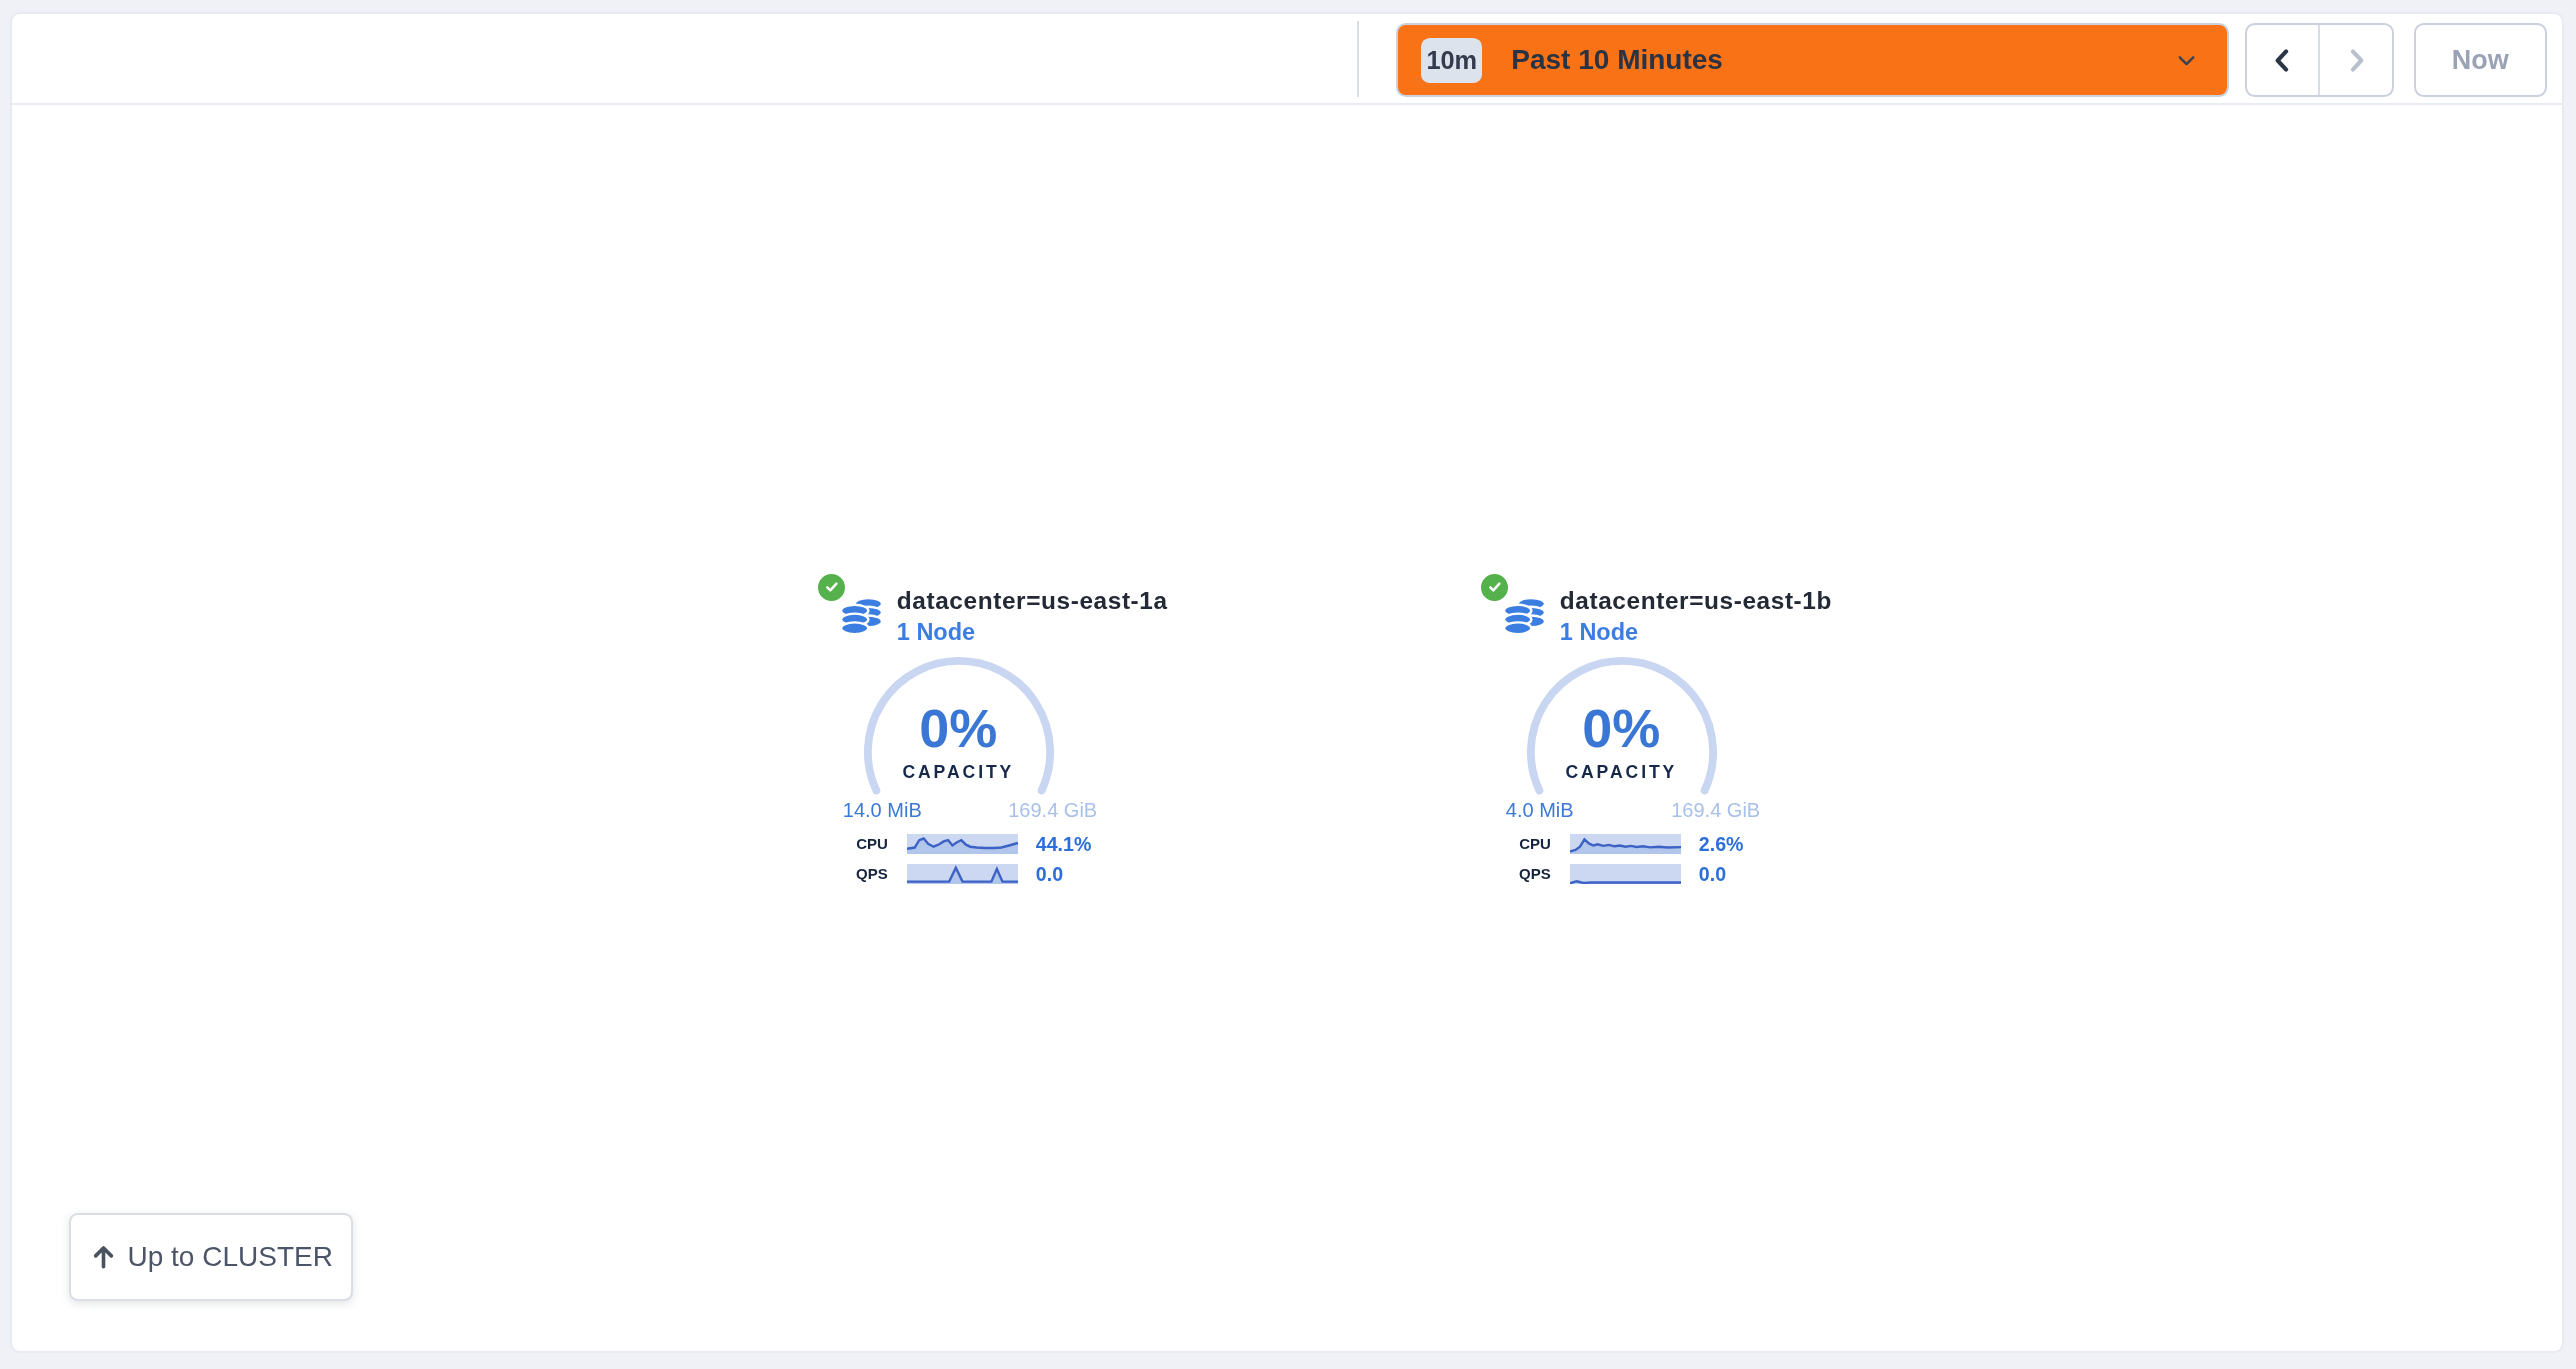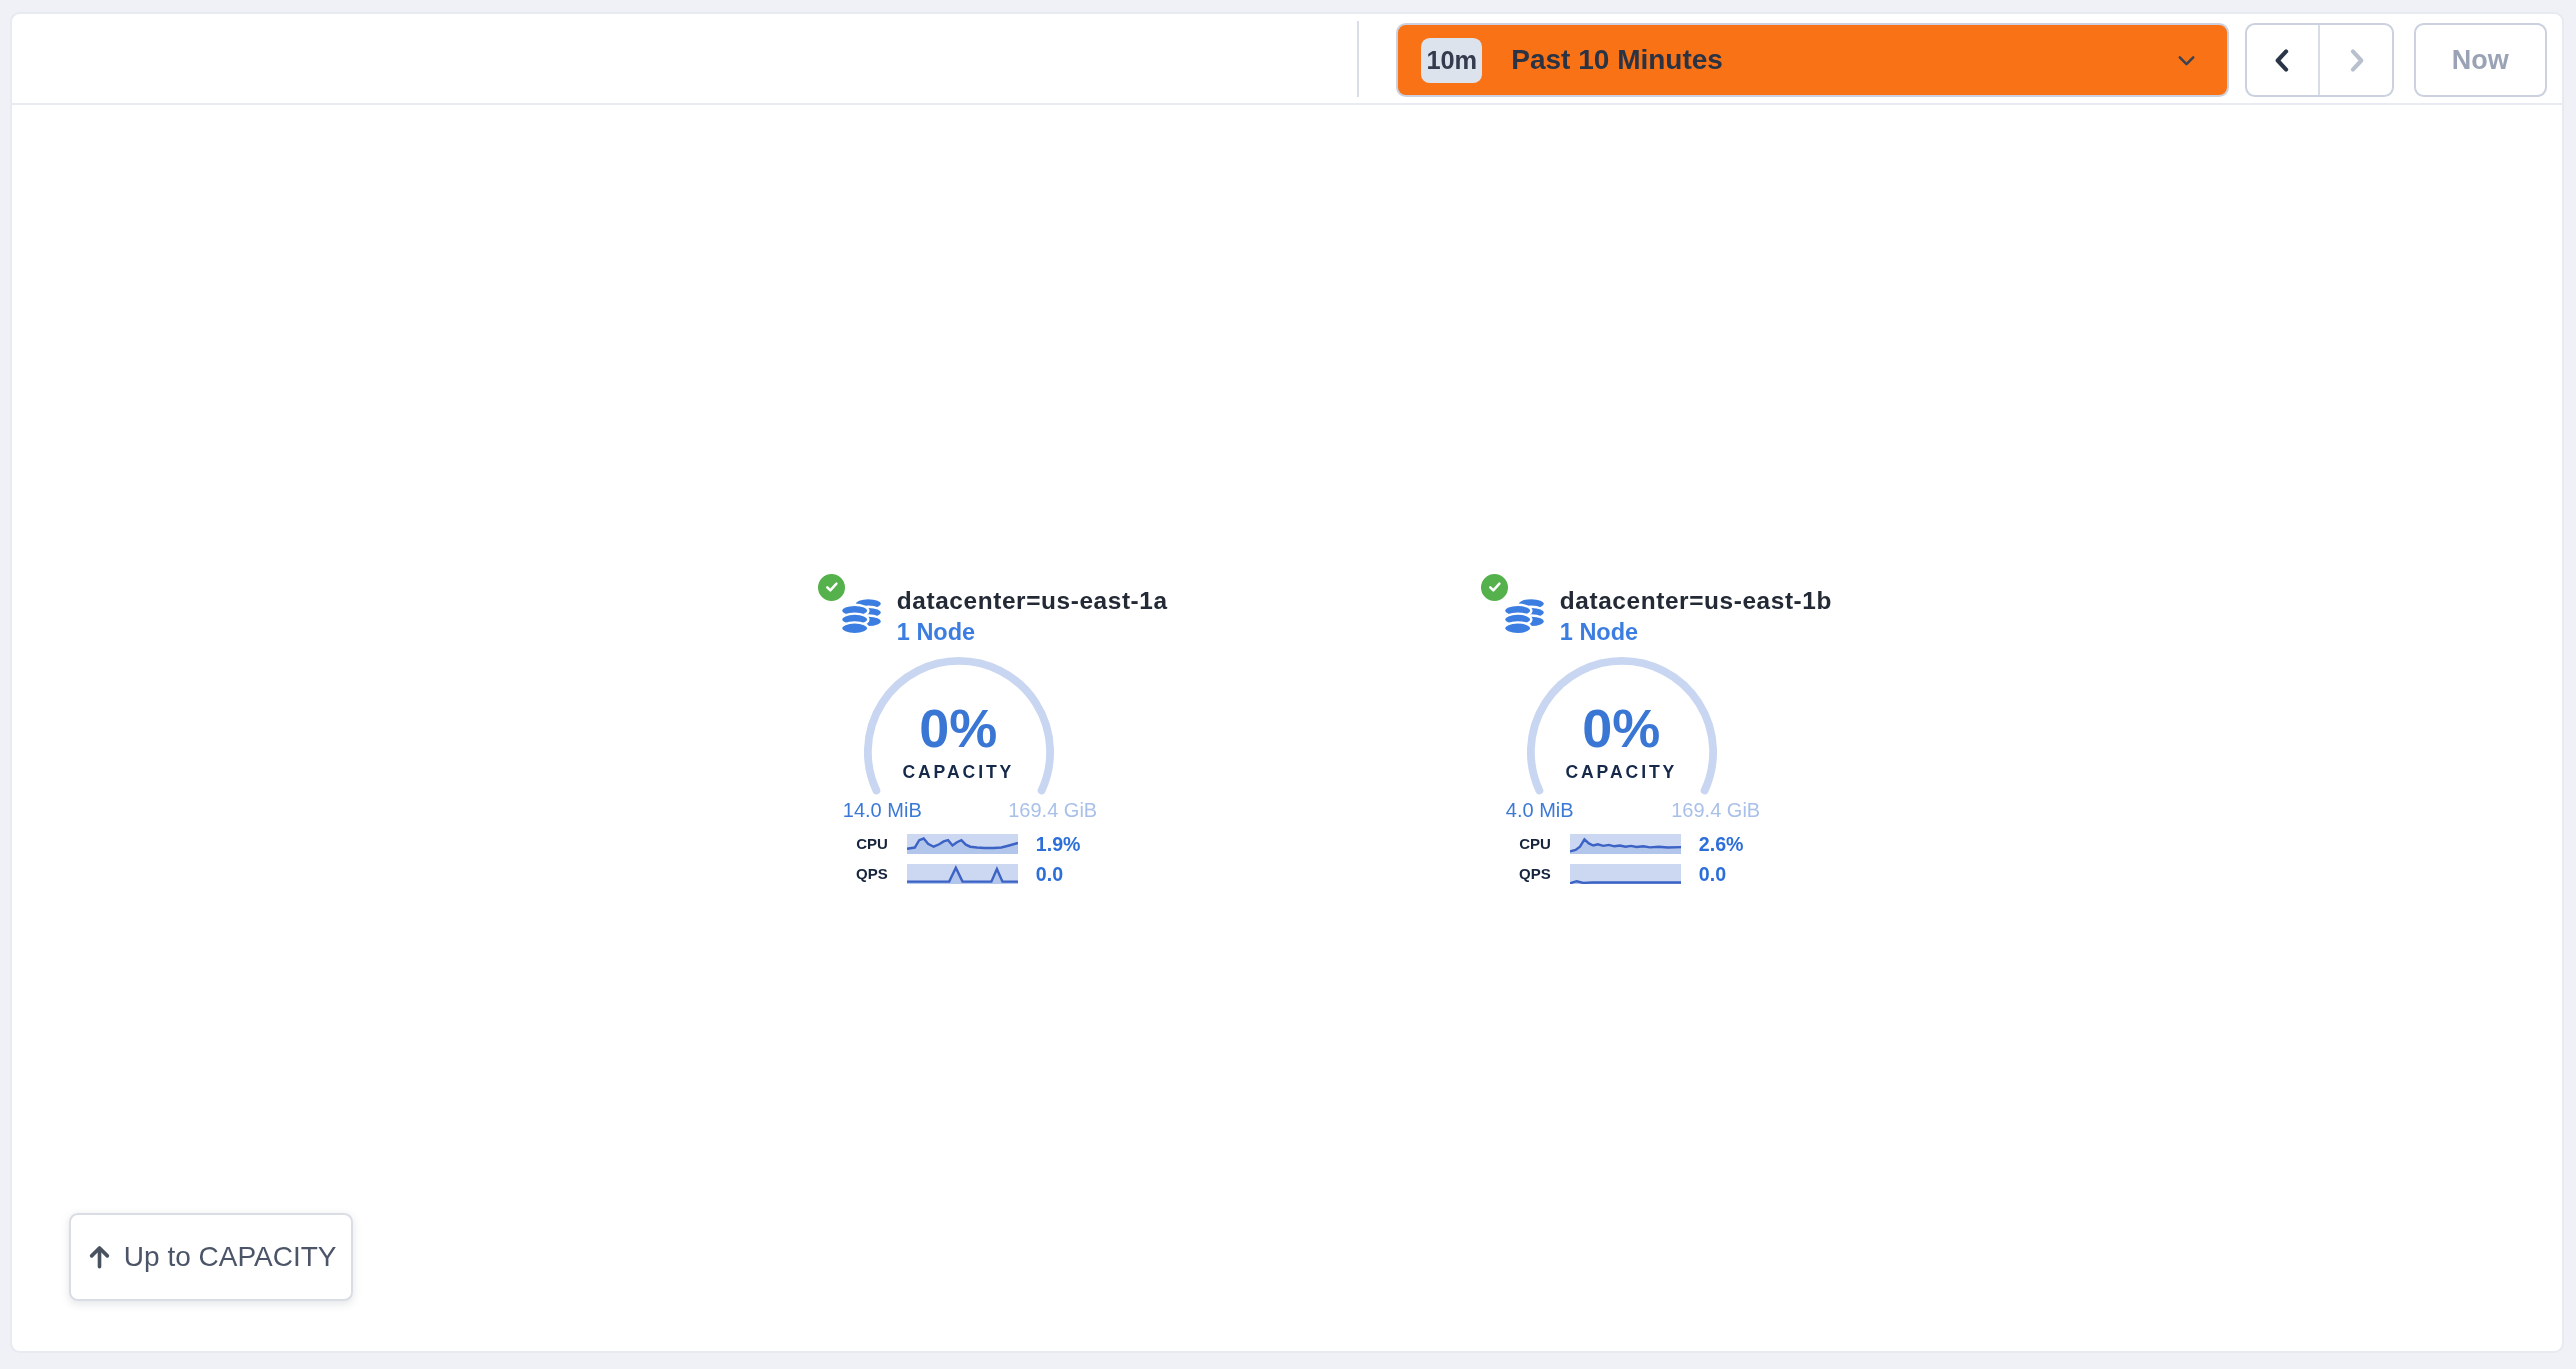--- a/index.html
+++ b/index.html
@@ -155,21 +155,21 @@
         </div>
 
         <div class="metric-row r1">
           <span class="m-label">CPU</span>
           <span class="m-spark">
               <svg viewBox="0 0 100 100" preserveAspectRatio="none">
                 <polygon points="0,72 7,66 11,30 15,22 19,48 24,62 29,50 33,36 37,30 41,56 45,40 49,30 53,52 57,62 63,66 70,68 78,68 85,66 92,56 100,44 100,100 0,100" class="spark-area"></polygon>
                 <polyline points="0,72 7,66 11,30 15,22 19,48 24,62 29,50 33,36 37,30 41,56 45,40 49,30 53,52 57,62 63,66 70,68 78,68 85,66 92,56 100,44" class="spark-line" vector-effect="non-scaling-stroke"></polyline>
               </svg>
             </span>
-          <span class="m-value">1.9%</span>
+          <span class="m-value">44.1%</span>
         </div>
         <div class="metric-row r2">
           <span class="m-label">QPS</span>
           <span class="m-spark">
               <svg viewBox="0 0 100 100" preserveAspectRatio="none">
                 <polygon points="0,86 30,86 38,86 44,18 50,86 70,86 76,86 81,24 86,86 100,86 100,100 0,100" class="spark-area"></polygon>
                 <polyline points="0,86 30,86 38,86 44,18 50,86 70,86 76,86 81,24 86,86 100,86" class="spark-line" vector-effect="non-scaling-stroke"></polyline>
               </svg>
             </span>
           <span class="m-value">0.0</span>
@@ -224,19 +224,19 @@
               </svg>
             </span>
           <span class="m-value">0.0</span>
         </div>
       </div>
 
       <div class="up-btn">
         <svg width="29" height="29" viewBox="0 0 24 24">
           <path d="M12 20.5 V5 M5.5 11.5 L12 5 L18.5 11.5" fill="none" stroke="#49525f" stroke-width="3" stroke-linecap="round" stroke-linejoin="round"></path>
         </svg>
-        <span>Up to CAPACITY</span>
+        <span>Up to CLUSTER</span>
       </div>
 
     </div>
   </div>
 </div>
 
 
 </body></html>

